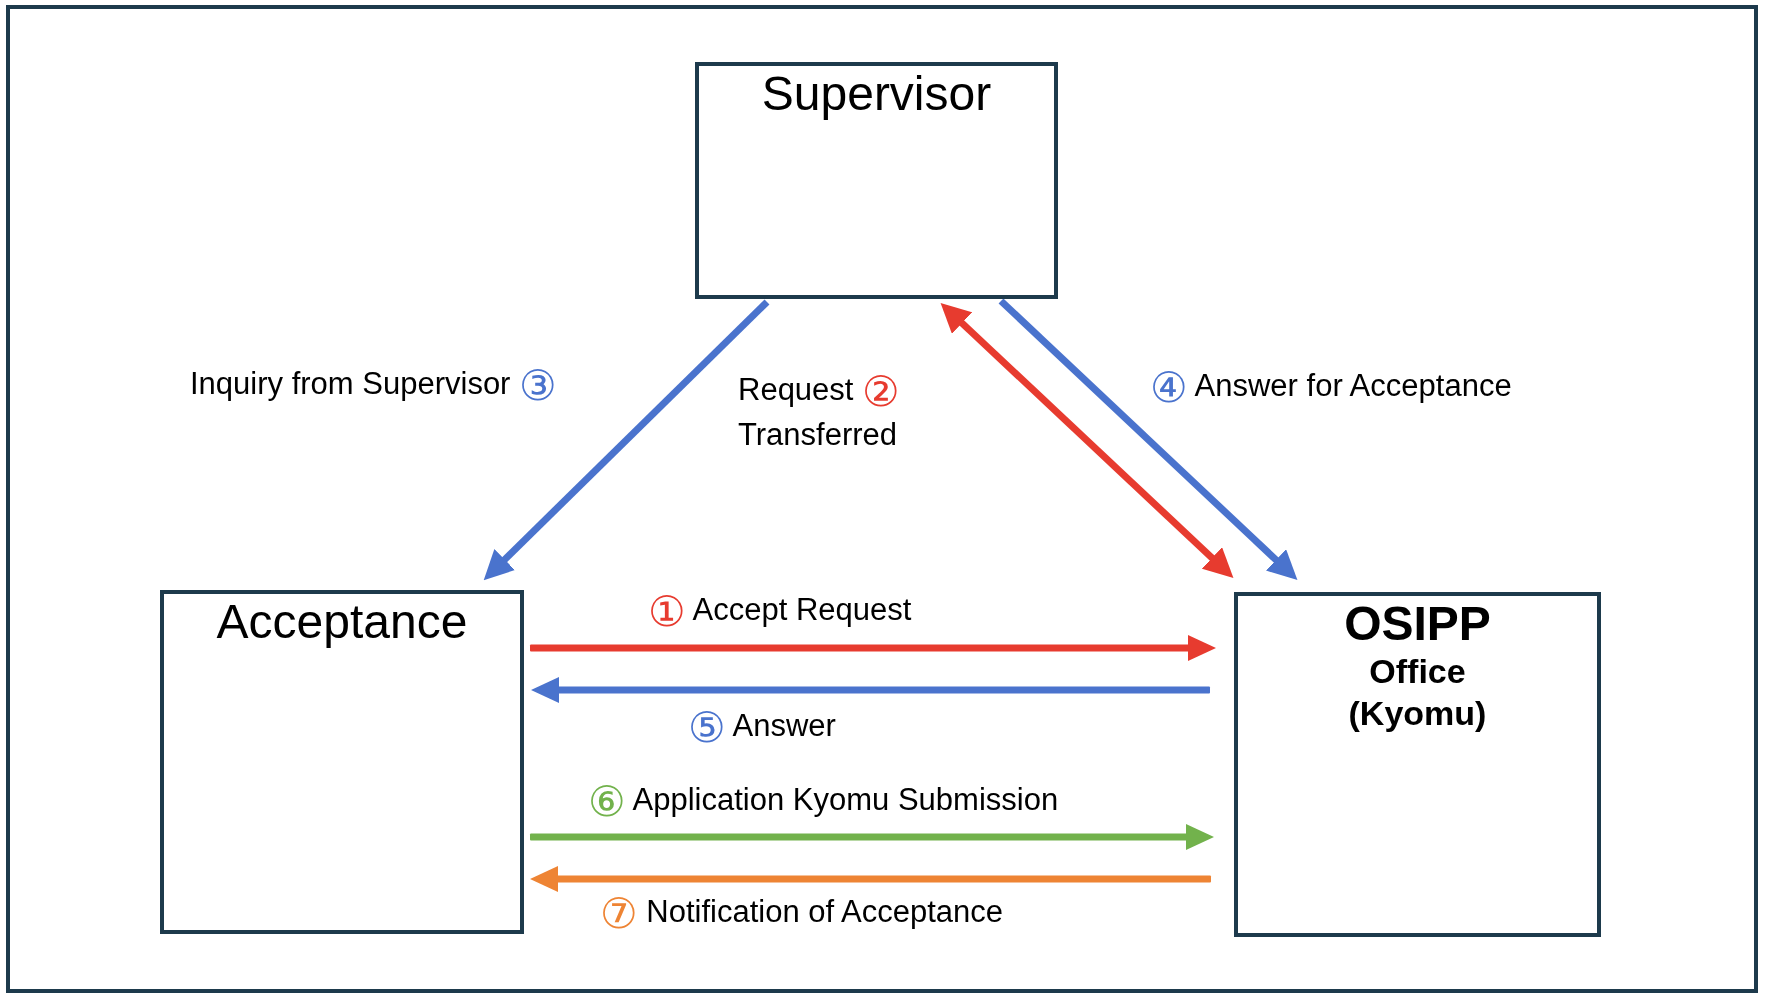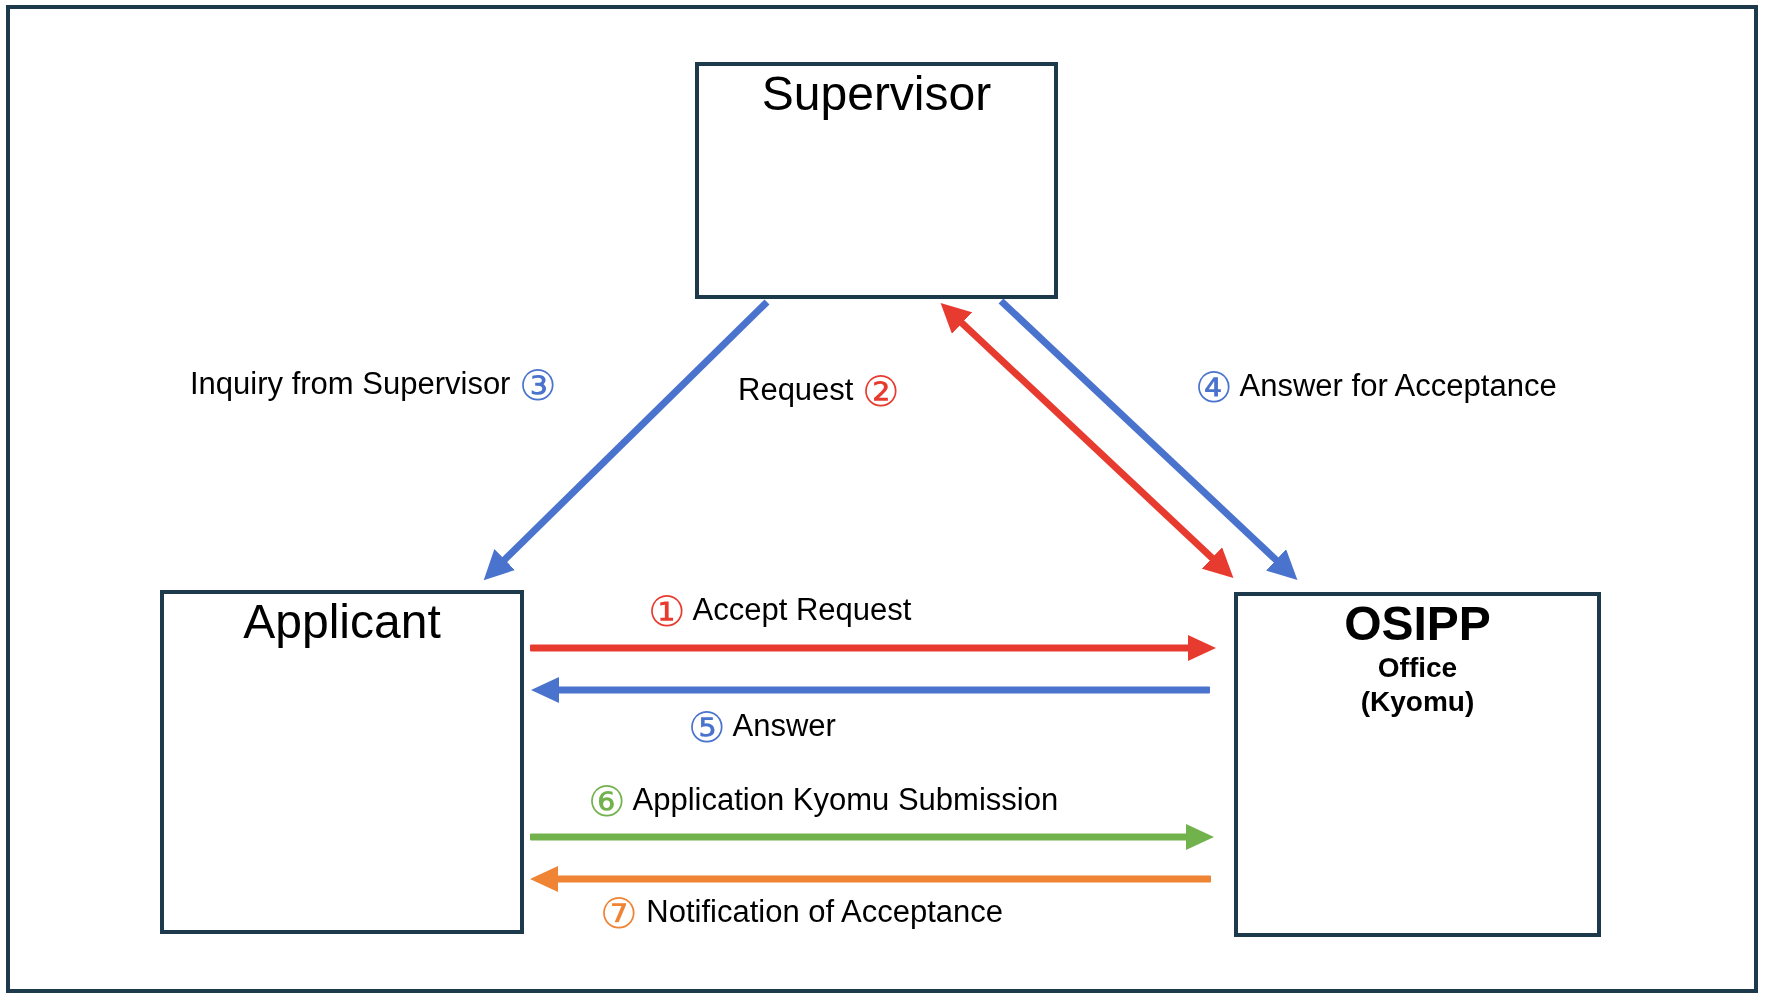--- a/index.html
+++ b/index.html
@@ -15,36 +15,36 @@
   .canvas{
     position:relative;width:1765px;height:1000px;background:var(--bg);
     font-family:"Liberation Sans",sans-serif;color:var(--text);overflow:hidden;
   }
   .outer-border{position:absolute;left:6px;top:5px;right:7px;bottom:7px;border:4px solid var(--border);}
   .node{
     position:absolute;background:var(--bg);border:4px solid var(--border);
     display:flex;flex-direction:column;align-items:center;justify-content:flex-start;text-align:center;
   }
   .node-main{font-size:48px;line-height:1.15;color:var(--text);}
-  .node-sub{font-size:28px;line-height:1.22;color:var(--text);}
+  .node-sub{font-size:34px;line-height:1.22;color:var(--text);}
   #node-supervisor{left:695px;top:62px;width:355px;height:229px;}
   #node-applicant{left:160px;top:590px;width:356px;height:336px;}
   #node-osipp{left:1234px;top:592px;width:359px;height:337px;font-weight:bold;}
 
   .step-label{position:absolute;font-size:31px;line-height:44px;white-space:nowrap;color:var(--text);}
   .step-note{font-size:28px;line-height:38px;}
   .num{font-size:42px;line-height:1;vertical-align:-6px;font-family:"DejaVu Sans","Liberation Sans",sans-serif;}
   .num-red{color:var(--red);}
   .num-blue{color:var(--blue);}
   .num-green{color:var(--green);}
   .num-orange{color:var(--orange);}
 
   #label-step3{left:190px;top:362px;}
   #label-step2{left:738px;top:368px;width:262px;text-align:left;}
-  #label-step4{left:1150px;top:364px;margin-left:45px;}
+  #label-step4{left:1150px;top:364px;}
   #label-step1{left:648px;top:588px;}
   #label-step5{left:688px;top:704px;}
   #label-step6{left:588px;top:778px;}
   #label-step7{left:584px;top:890px;margin-left:16px;}
 
   
   .h-arrow{position:absolute;height:26px;}
   .h-arrow .shaft{position:absolute;top:50%;transform:translateY(-50%);height:7px;border-radius:1px;}
   .h-arrow .head{position:absolute;top:50%;transform:translateY(-50%);width:0;height:0;
     border-top:13px solid transparent;border-bottom:13px solid transparent;}
@@ -95,21 +95,21 @@
     <line x1="767" y1="302" x2="490" y2="574" class="diag stroke-blue" marker-end="url(#head-blue)"></line>
     <line x1="947" y1="309" x2="1227" y2="572" class="diag stroke-red" marker-start="url(#head-red)" marker-end="url(#head-red)"></line>
     <line x1="1001" y1="301" x2="1291" y2="574" class="diag stroke-blue" marker-end="url(#head-blue)"></line>
   </svg>
 
   <div class="node" id="node-supervisor">
     <div class="node-main">Supervisor</div>
   </div>
 
   <div class="node" id="node-applicant">
-    <div class="node-main">Applicant</div>
+    <div class="node-main">Acceptance</div>
   </div>
 
   <div class="node" id="node-osipp">
     <div class="node-main">OSIPP</div>
     <div class="node-sub">Office</div>
     <div class="node-sub">(Kyomu)</div>
   </div>
 
   <div class="h-arrow dir-right" id="arrow-step1">
     <div class="shaft"></div>
@@ -129,20 +129,21 @@
   </div>
 
   <div class="step-label" id="label-step3">
     <div><span>Inquiry from Supervisor</span>
       <span class="num num-blue">③</span></div>
   </div>
 
   <div class="step-label" id="label-step2">
     <div><span>Request</span>
       <span class="num num-red">②</span></div>
+    <div>Transferred</div>
   </div>
 
   <div class="step-label" id="label-step4">
     <span class="num num-blue">④</span>
     <span>Answer for Acceptance</span>
   </div>
 
   <div class="step-label" id="label-step1">
     <span class="num num-red">①</span>
     <span>Accept Request</span>

